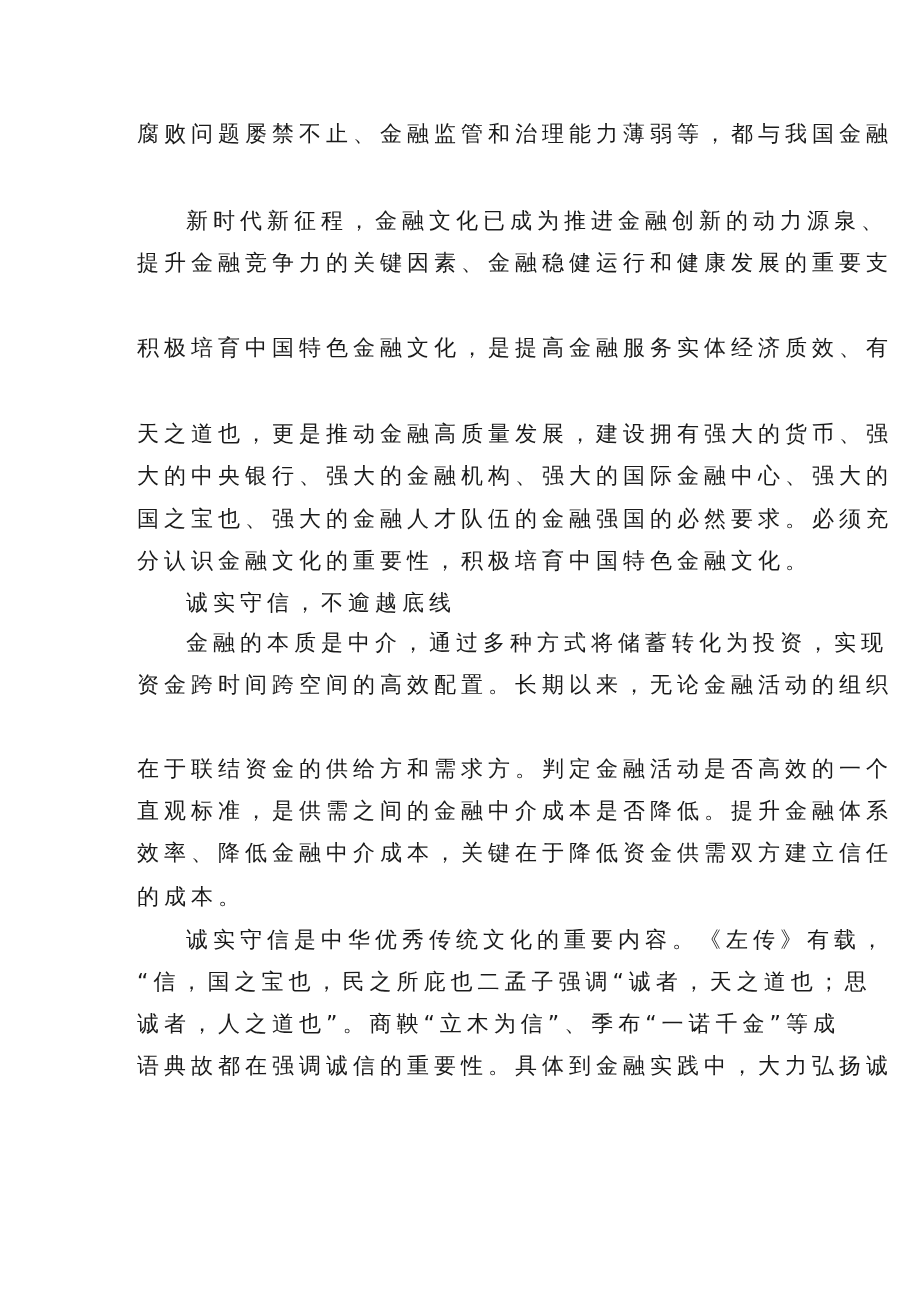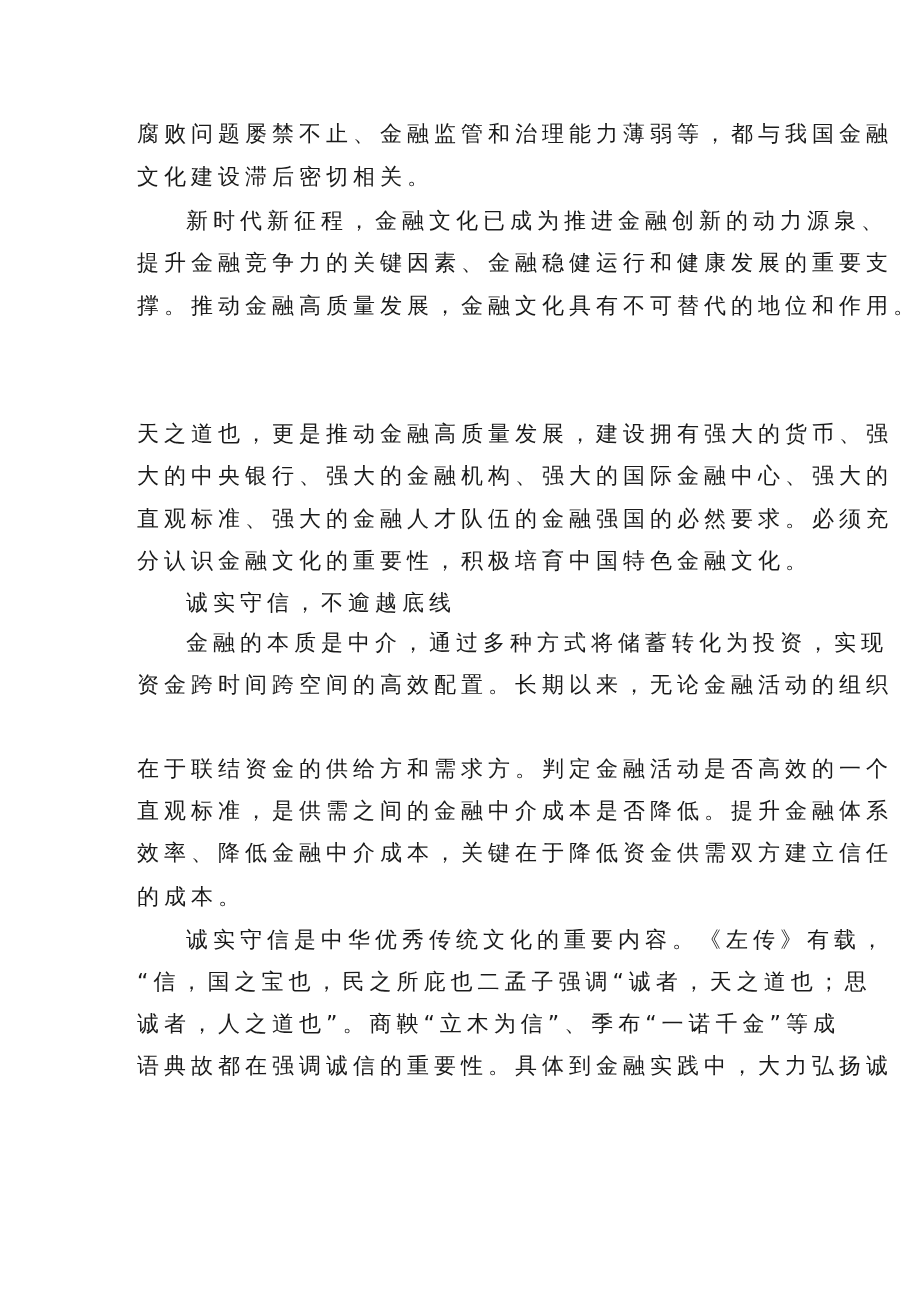--- a/index.html
+++ b/index.html
@@ -16,27 +16,26 @@
     letter-spacing: 5px;
     color: #1a1a1a;
   }
   .indent { left: 186px; }
 </style>
 </head>
 <body>
 
 <div class="page">
   <div class="line" style="top:121px">腐败问题屡禁不止、金融监管和治理能力薄弱等，都与我国金融</div>
-  <div class="line" style="top:164px">文化建设滞后密切相关。</div>
   <div class="line indent" style="top:208px">新时代新征程，金融文化已成为推进金融创新的动力源泉、</div>
   <div class="line" style="top:250px">提升金融竞争力的关键因素、金融稳健运行和健康发展的重要支</div>
-  <div class="line" style="top:293px">撑。推动金融高质量发展，金融文化具有不可替代的地位和作用。</div>
+  <div class="line" style="top:335px">积极培育中国特色金融文化，是提高金融服务实体经济质效、有</div>
   <div class="line" style="top:421px">天之道也，更是推动金融高质量发展，建设拥有强大的货币、强</div>
   <div class="line" style="top:463px">大的中央银行、强大的金融机构、强大的国际金融中心、强大的</div>
-  <div class="line" style="top:506px">直观标准、强大的金融人才队伍的金融强国的必然要求。必须充</div>
+  <div class="line" style="top:506px">国之宝也、强大的金融人才队伍的金融强国的必然要求。必须充</div>
   <div class="line" style="top:548px">分认识金融文化的重要性，积极培育中国特色金融文化。</div>
   <div class="line indent" style="top:590px">诚实守信，不逾越底线</div>
   <div class="line indent" style="top:630px">金融的本质是中介，通过多种方式将储蓄转化为投资，实现</div>
   <div class="line" style="top:672px">资金跨时间跨空间的高效配置。长期以来，无论金融活动的组织</div>
   <div class="line" style="top:756px">在于联结资金的供给方和需求方。判定金融活动是否高效的一个</div>
   <div class="line" style="top:798px">直观标准，是供需之间的金融中介成本是否降低。提升金融体系</div>
   <div class="line" style="top:840px">效率、降低金融中介成本，关键在于降低资金供需双方建立信任</div>
   <div class="line" style="top:884px">的成本。</div>
   <div class="line indent" style="top:927px">诚实守信是中华优秀传统文化的重要内容。《左传》有载，</div>
   <div class="line" style="top:969px">“信，国之宝也，民之所庇也二孟子强调“诚者，天之道也；思</div>

